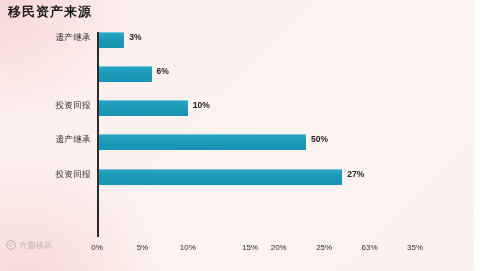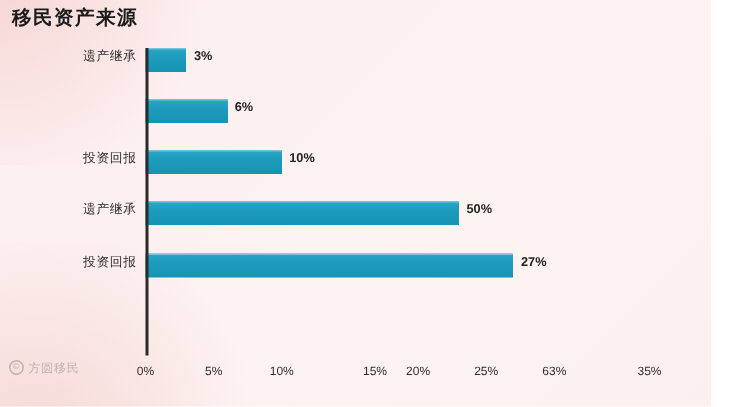--- a/index.html
+++ b/index.html
@@ -200,21 +200,21 @@
   </div>
 
   <div class="xaxis" id="xaxis">
       <span class="xtick" style="left: 0px;">0%</span>
       <span class="xtick" style="left: 45.4286px;">5%</span>
       <span class="xtick" style="left: 90.8571px;">10%</span>
       <span class="xtick" style="left: 153px;">15%</span>
       <span class="xtick" style="left: 181.714px;">20%</span>
       <span class="xtick" style="left: 227.143px;">25%</span>
       <span class="xtick" style="left: 272.571px;">63%</span>
-      <span class="xtick" style="left: 336px;">35%</span>
+      <span class="xtick" style="left: 318px;">35%</span>
     </div>
 
 
   <div class="watermark">
     <span class="watermark-mark">©</span>
     <span>方圆移民</span>
   </div>
 
 </div>
 

